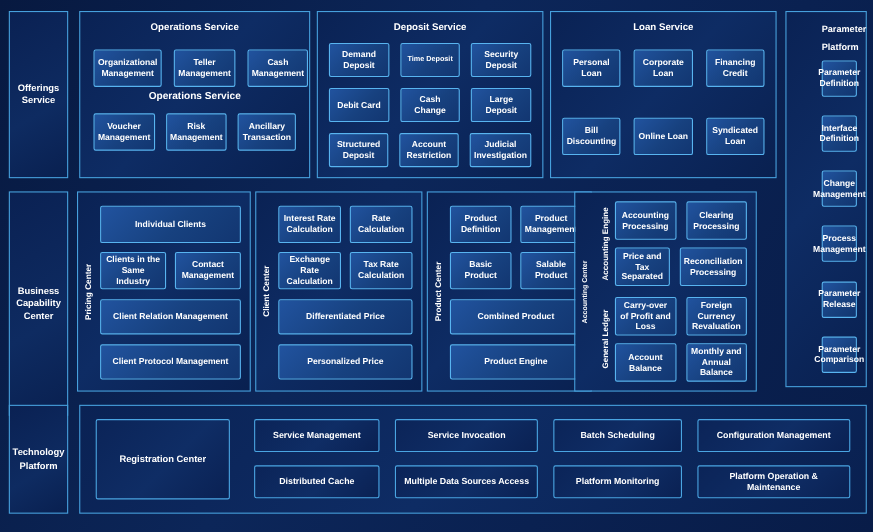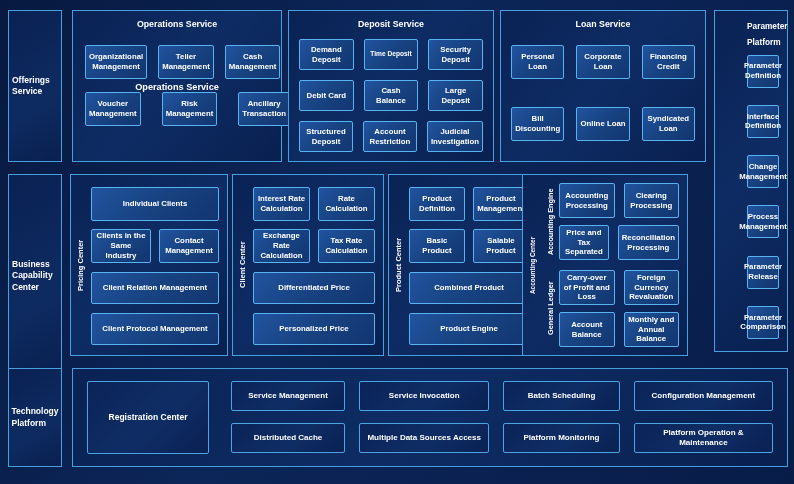--- a/index.html
+++ b/index.html
@@ -10,21 +10,21 @@
   }
   .panel {
     position:absolute; box-sizing:border-box;
     border:1.5px solid #46a0dd;
     background:linear-gradient(132deg,#0a2254 0%,#0e2c64 48%,#092050 100%);
   }
   .railbox {
     position:absolute; left:8px; width:54px; box-sizing:border-box;
     border:1.5px solid #46a0dd;
     background:linear-gradient(150deg,#0a2153 0%,#0e2b61 60%,#092050 100%);
-    display:flex; align-items:center; justify-content:center; text-align:left;
+    display:flex; align-items:center; justify-content:center; text-align:center;
     font-weight:bold; font-size:8.5px; line-height:1.35; padding:3px;
   }
   .leaf {
     box-sizing:border-box; border:1.5px solid #58b4f0; border-radius:2px;
     background:linear-gradient(135deg,#21539f 0%,#17417f 55%,#123671 100%);
     display:flex; align-items:center; justify-content:center; text-align:center;
     font-weight:bold; font-size:7.8px; line-height:1.25; padding:2px 3px;
   }
   .darkleaf {
     box-sizing:border-box; border:1.5px solid #4aa5e2; border-radius:2px;
@@ -38,21 +38,21 @@
   .vlabel {
     writing-mode:vertical-rl; transform:rotate(180deg);
     display:flex; align-items:center; justify-content:center;
     font-weight:bold; font-size:7.5px; text-align:center; flex:0 0 auto;
   }
   .small-text { font-size:6.6px; }
   
   .ops-inner { padding:8px 12px; display:flex; flex-direction:column; }
   .ops-row1 { margin-top:16px; gap:11px; height:34px; }
   .ops-sub  { margin-top:3px; font-size:9.2px; }
-  .ops-row2 { gap:21px; height:34px; }
+  .ops-row2 { margin-top:11px; gap:10px; height:34px; }
   
   .dep-inner { padding:8px 10px; display:flex; flex-direction:column; }
   .dep-row { margin-top:10px; gap:10px; height:31px; }
   .dep-inner .ptitle { margin-top:0; }
   
   .loan-inner { padding:8px 10px; display:flex; flex-direction:column; }
   .loan-row1 { margin-top:16px; gap:12px; height:34px; }
   .loan-row2 { margin-top:28px; gap:12px; height:34px; }
   
   .param-inner { padding:8px 8px 12px 8px; height:100%; box-sizing:border-box; display:flex; flex-direction:column;margin-left:24px; }
@@ -117,21 +117,21 @@
   <div class="panel" style="left:288px; top:10px; width:206px; height:152px;">
     <div class="dep-inner">
       <div class="ptitle">Deposit Service</div>
       <div class="row dep-row">
         <div class="leaf">Demand Deposit</div>
         <div class="leaf small-text">Time Deposit</div>
         <div class="leaf">Security Deposit</div>
       </div>
       <div class="row dep-row">
         <div class="leaf">Debit Card</div>
-        <div class="leaf">Cash Balance</div>
+        <div class="leaf">Cash Change</div>
         <div class="leaf">Large Deposit</div>
       </div>
       <div class="row dep-row">
         <div class="leaf">Structured Deposit</div>
         <div class="leaf">Account Restriction</div>
         <div class="leaf">Judicial Investigation</div>
       </div>
     </div>
   </div>
 

